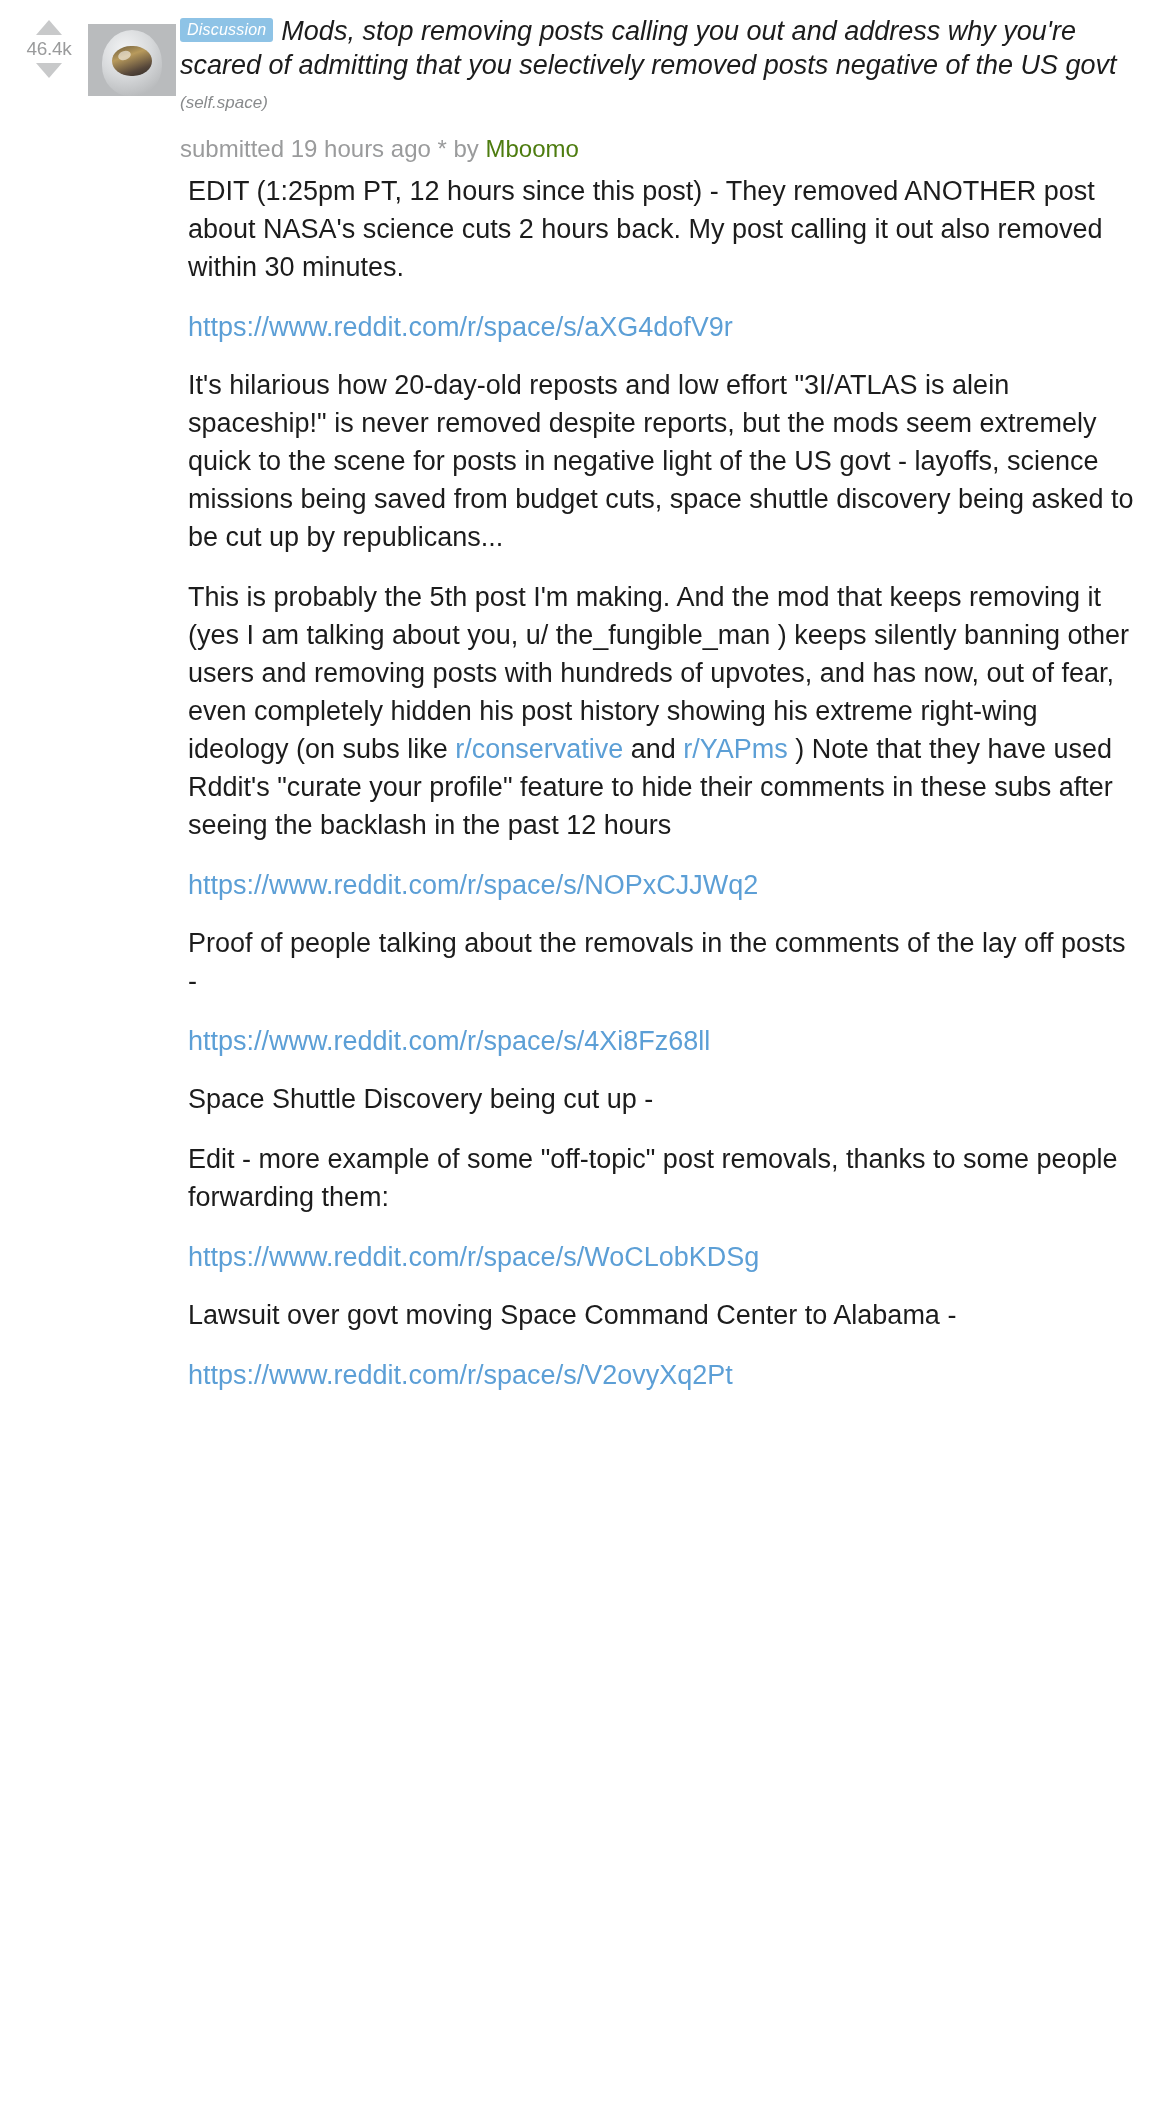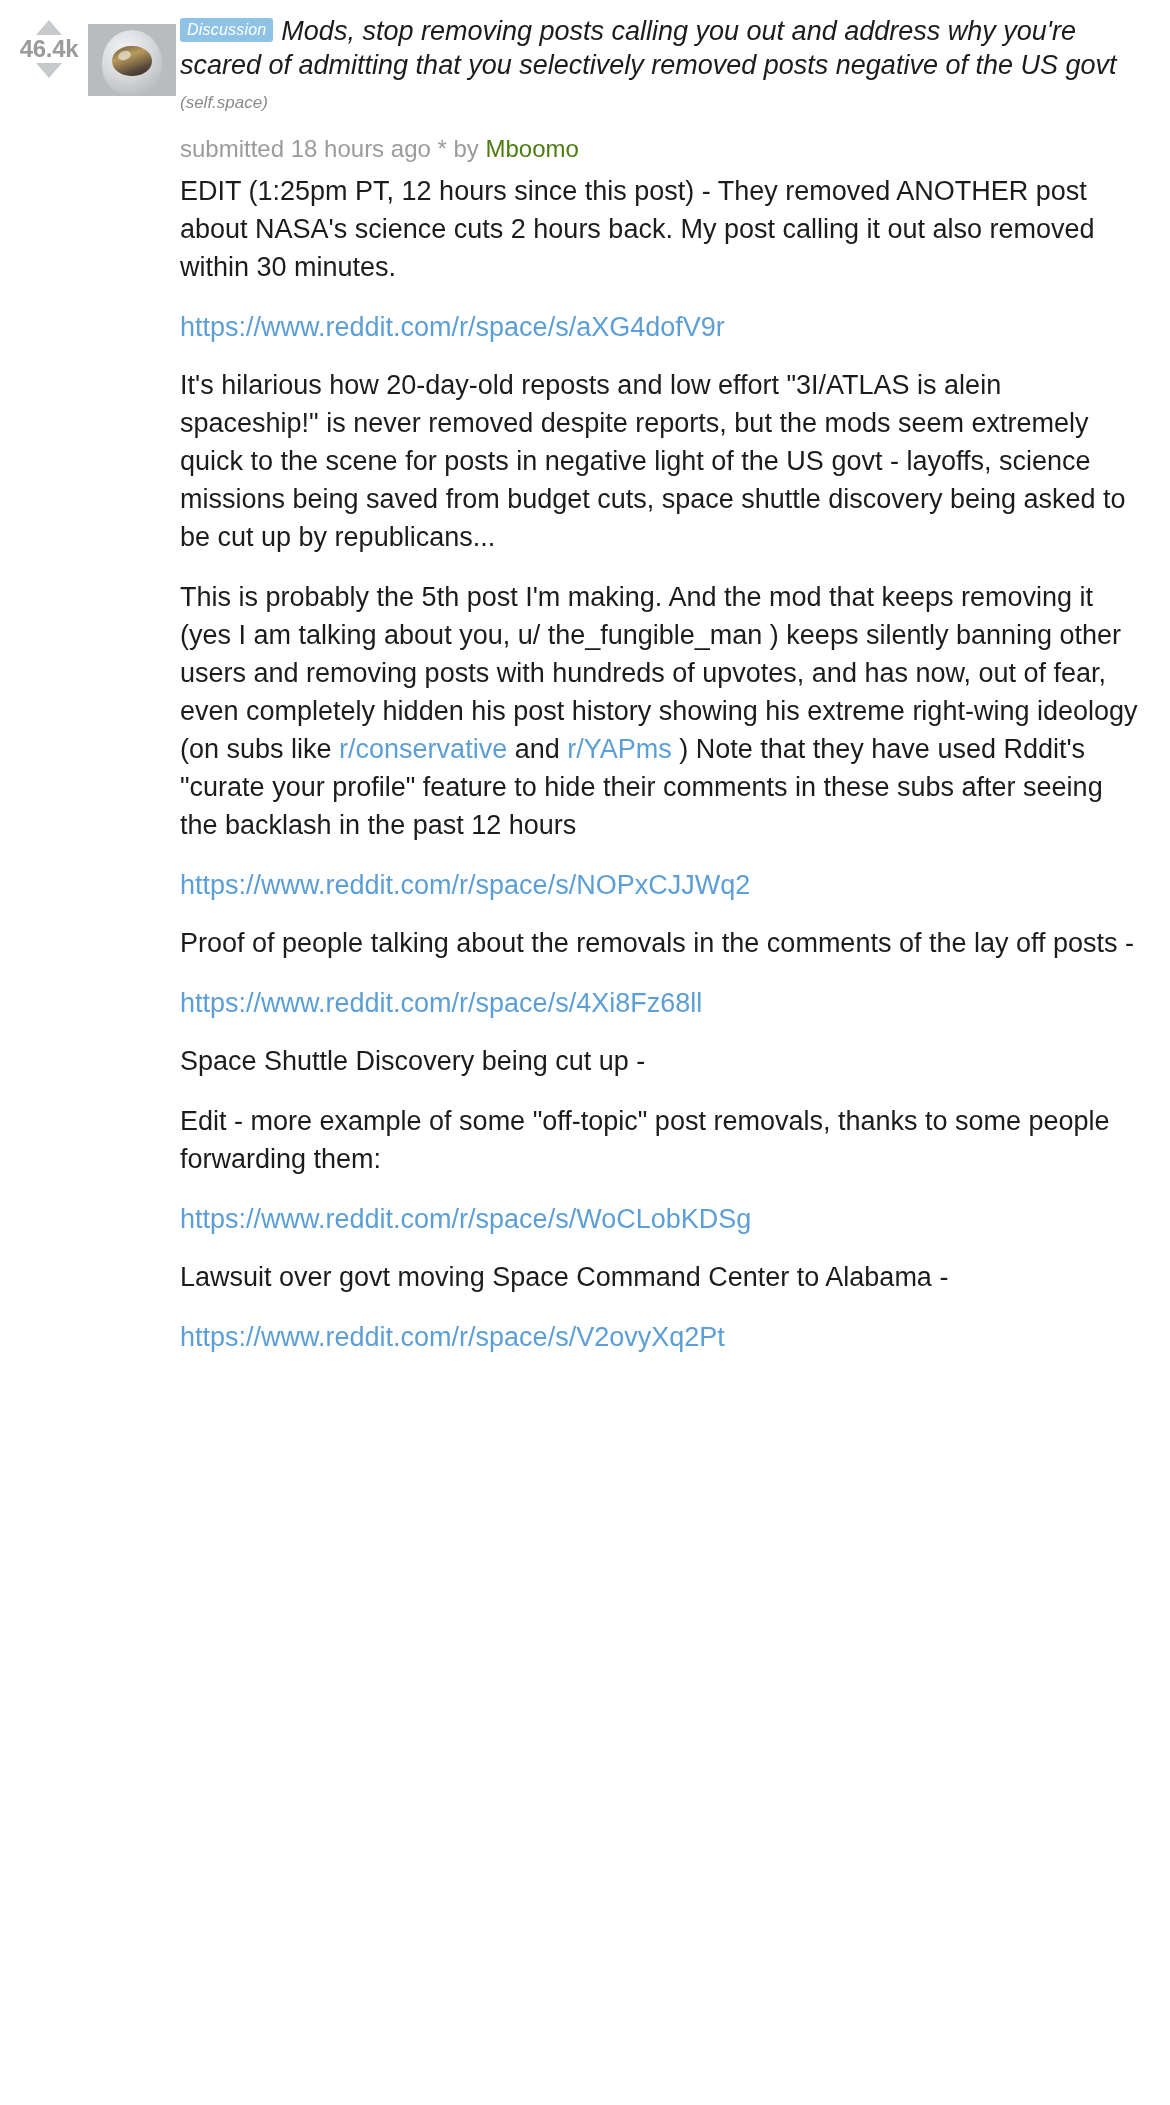--- a/index.html
+++ b/index.html
@@ -40,24 +40,24 @@
   }
   .arrow-up {
     border-bottom: 15px solid #c8c9ca;
     margin-bottom: 1px;
   }
   .arrow-down {
     border-top: 15px solid #c8c9ca;
     margin-top: 1px;
   }
   .score {
-    font-size: 24px;
+    font-size: 19px;
     line-height: 26px;
     color: #9a9b9c;
-    font-weight: 700;
+    font-weight: 400;
     letter-spacing: -0.3px;
   }
   
   .thumbwrap {
     flex: 0 0 92px;
     width: 92px;
     padding-top: 10px;
   }
   .thumb {
     width: 88px;
@@ -135,21 +135,21 @@
     color: #9a9b9c;
   }
   .tagline a {
     color: #4d7c0f;
     text-decoration: none;
   }
   .selftext {
     margin-top: 8px;
   }
   .selftext p {
-    margin: 0 0 22px 0;
+    margin: 0 0 22px 8px;
     font-size: 27px;
     line-height: 38px;
     color: #1c1c1c;
     font-weight: 400;
   }
   .selftext p.link-p {
     margin-bottom: 20px;
   }
   .selftext a {
     color: #5c9fd6;
@@ -177,21 +177,21 @@
   </div>
 
   <div class="entry">
 
     <div class="titleline">
       <span class="flair">Discussion</span><a class="title-link" href="#">Mods, stop removing posts calling you out and address why you're scared of admitting that you selectively removed posts negative of the US govt</a>
       <span class="domain">(self.space)</span>
     </div>
 
     <div class="tagline">
-      <span>submitted 18 hours ago * by </span><a href="#">Mboomo</a>
+      <span>submitted 19 hours ago * by </span><a href="#">Mboomo</a>
     </div>
 
     <div class="selftext" id="selftext">
         <p>EDIT (1:25pm PT, 12 hours since this post) - They removed ANOTHER post about NASA's science cuts 2 hours back. My post calling it out also removed within 30 minutes.</p>
         <p class="link-p"><a href="#">https://www.reddit.com/r/space/s/aXG4dofV9r</a></p>
         <p>It's hilarious how 20-day-old reposts and low effort "3I/ATLAS is alein spaceship!" is never removed despite reports, but the mods seem extremely quick to the scene for posts in negative light of the US govt - layoffs, science missions being saved from budget cuts, space shuttle discovery being asked to be cut up by republicans...</p>
         <p><span>This is probably the 5th post I'm making. And the mod that keeps removing it (yes I am talking about you, u/ the_fungible_man ) keeps silently banning other users and removing posts with hundreds of upvotes, and has now, out of fear, even completely hidden his post history showing his extreme right-wing ideology (on subs like </span><a href="#">r/conservative</a><span> and </span><a href="#">r/YAPms</a><span> ) Note that they have used Rddit's "curate your profile" feature to hide their comments in these subs after seeing the backlash in the past 12 hours</span></p>
         <p class="link-p"><a href="#">https://www.reddit.com/r/space/s/NOPxCJJWq2</a></p>
         <p>Proof of people talking about the removals in the comments of the lay off posts -</p>
         <p class="link-p"><a href="#">https://www.reddit.com/r/space/s/4Xi8Fz68ll</a></p>

